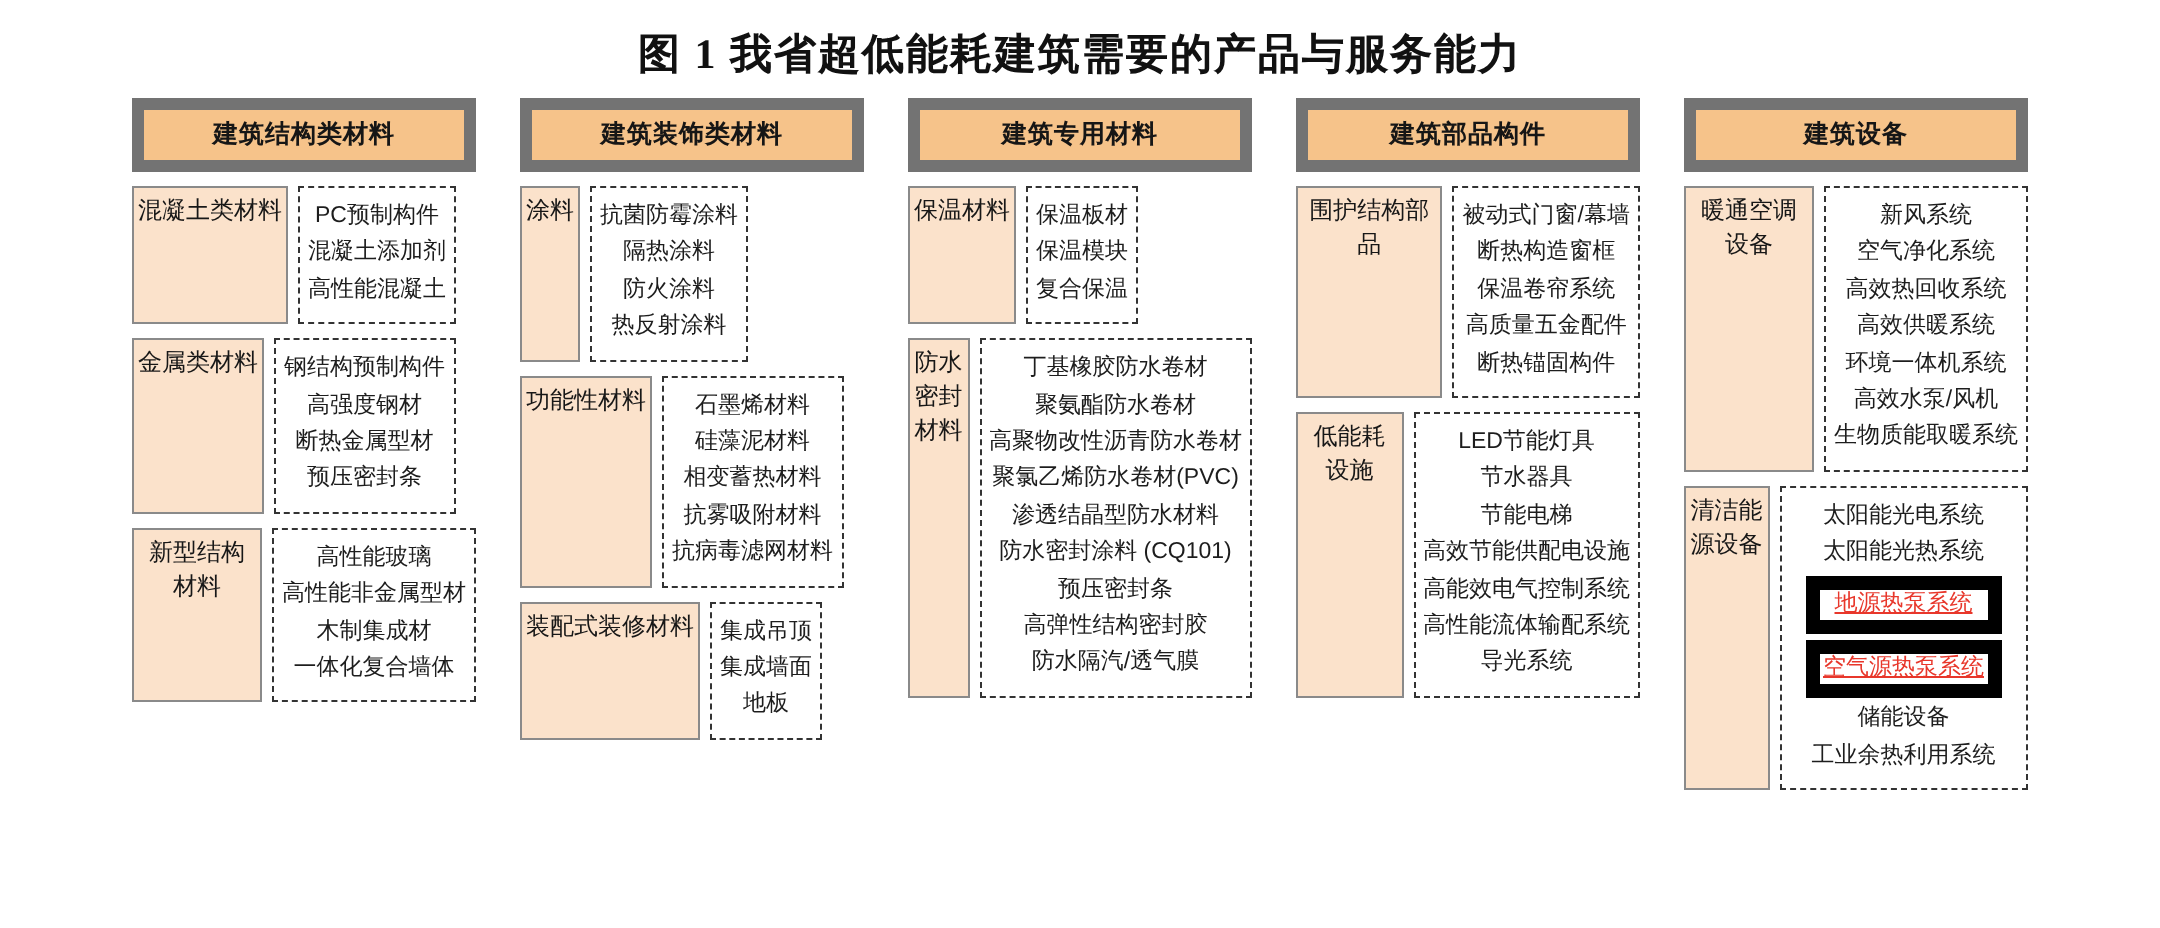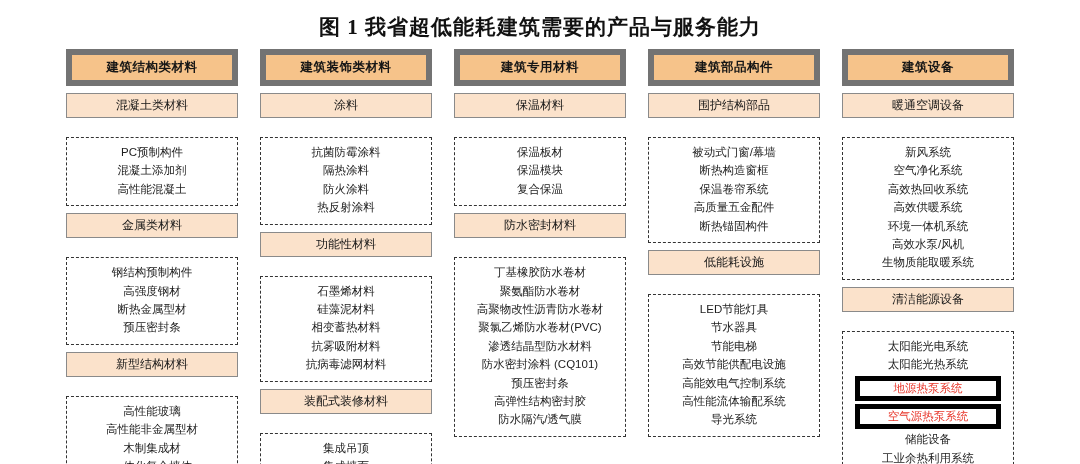--- a/index.html
+++ b/index.html
@@ -43,22 +43,22 @@
     background: #f6c38a;
     text-align: center;
     font-size: 12.5px;
     font-weight: bold;
     padding: 4px 2px;
     color: #161616;
     letter-spacing: 0.5px;
   }
   .group {
     display: flex;
-    flex-direction: column;
-    gap: 19px;
+    flex-direction: row;
+    gap: 5px;
   }
   .group-title {
     border: 1px solid #8a8a8a;
     background: #fbe2cb;
     text-align: center;
     font-size: 12px;
     padding: 3px 2px;
     color: #171717;
   }
   .items {
@@ -71,23 +71,24 @@
   }
   .item {
     text-align: center;
     font-size: 11.5px;
     line-height: 1.34;
     color: #1d1d1d;
     white-space: nowrap;
   }
   .item.red {
     color: #e8372b;
-    border: 5px solid #000000;
+    border: 7px solid #000000;
     padding: 0 2px;
     margin: 0 8px;
+    text-decoration: underline;
   }
 </style>
 </head>
 <body>
 
 <div id="figure-title">图 1  我省超低能耗建筑需要的产品与服务能力</div>
 
 <div id="columns">
     <div class="column">
       <div class="col-header">建筑结构类材料</div>

